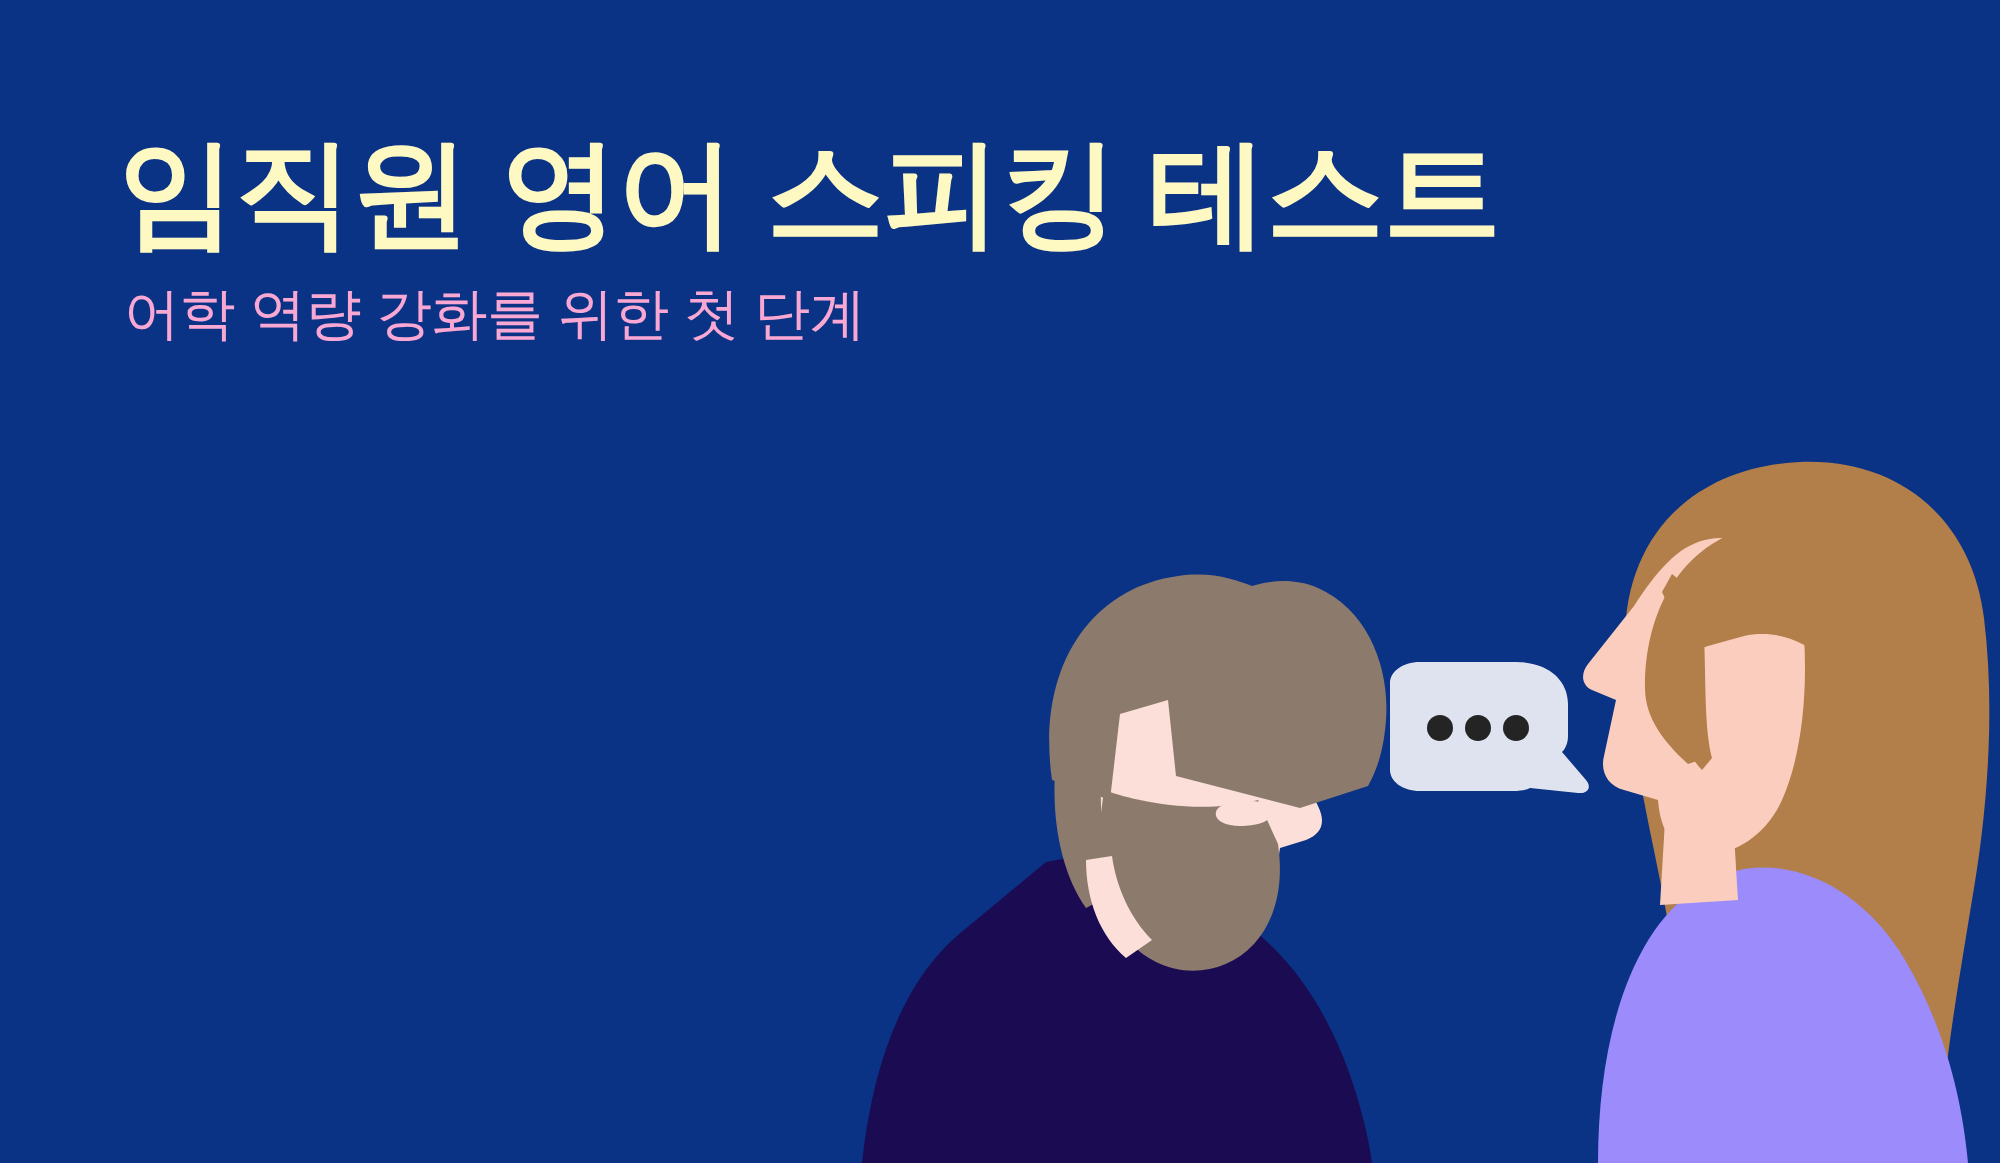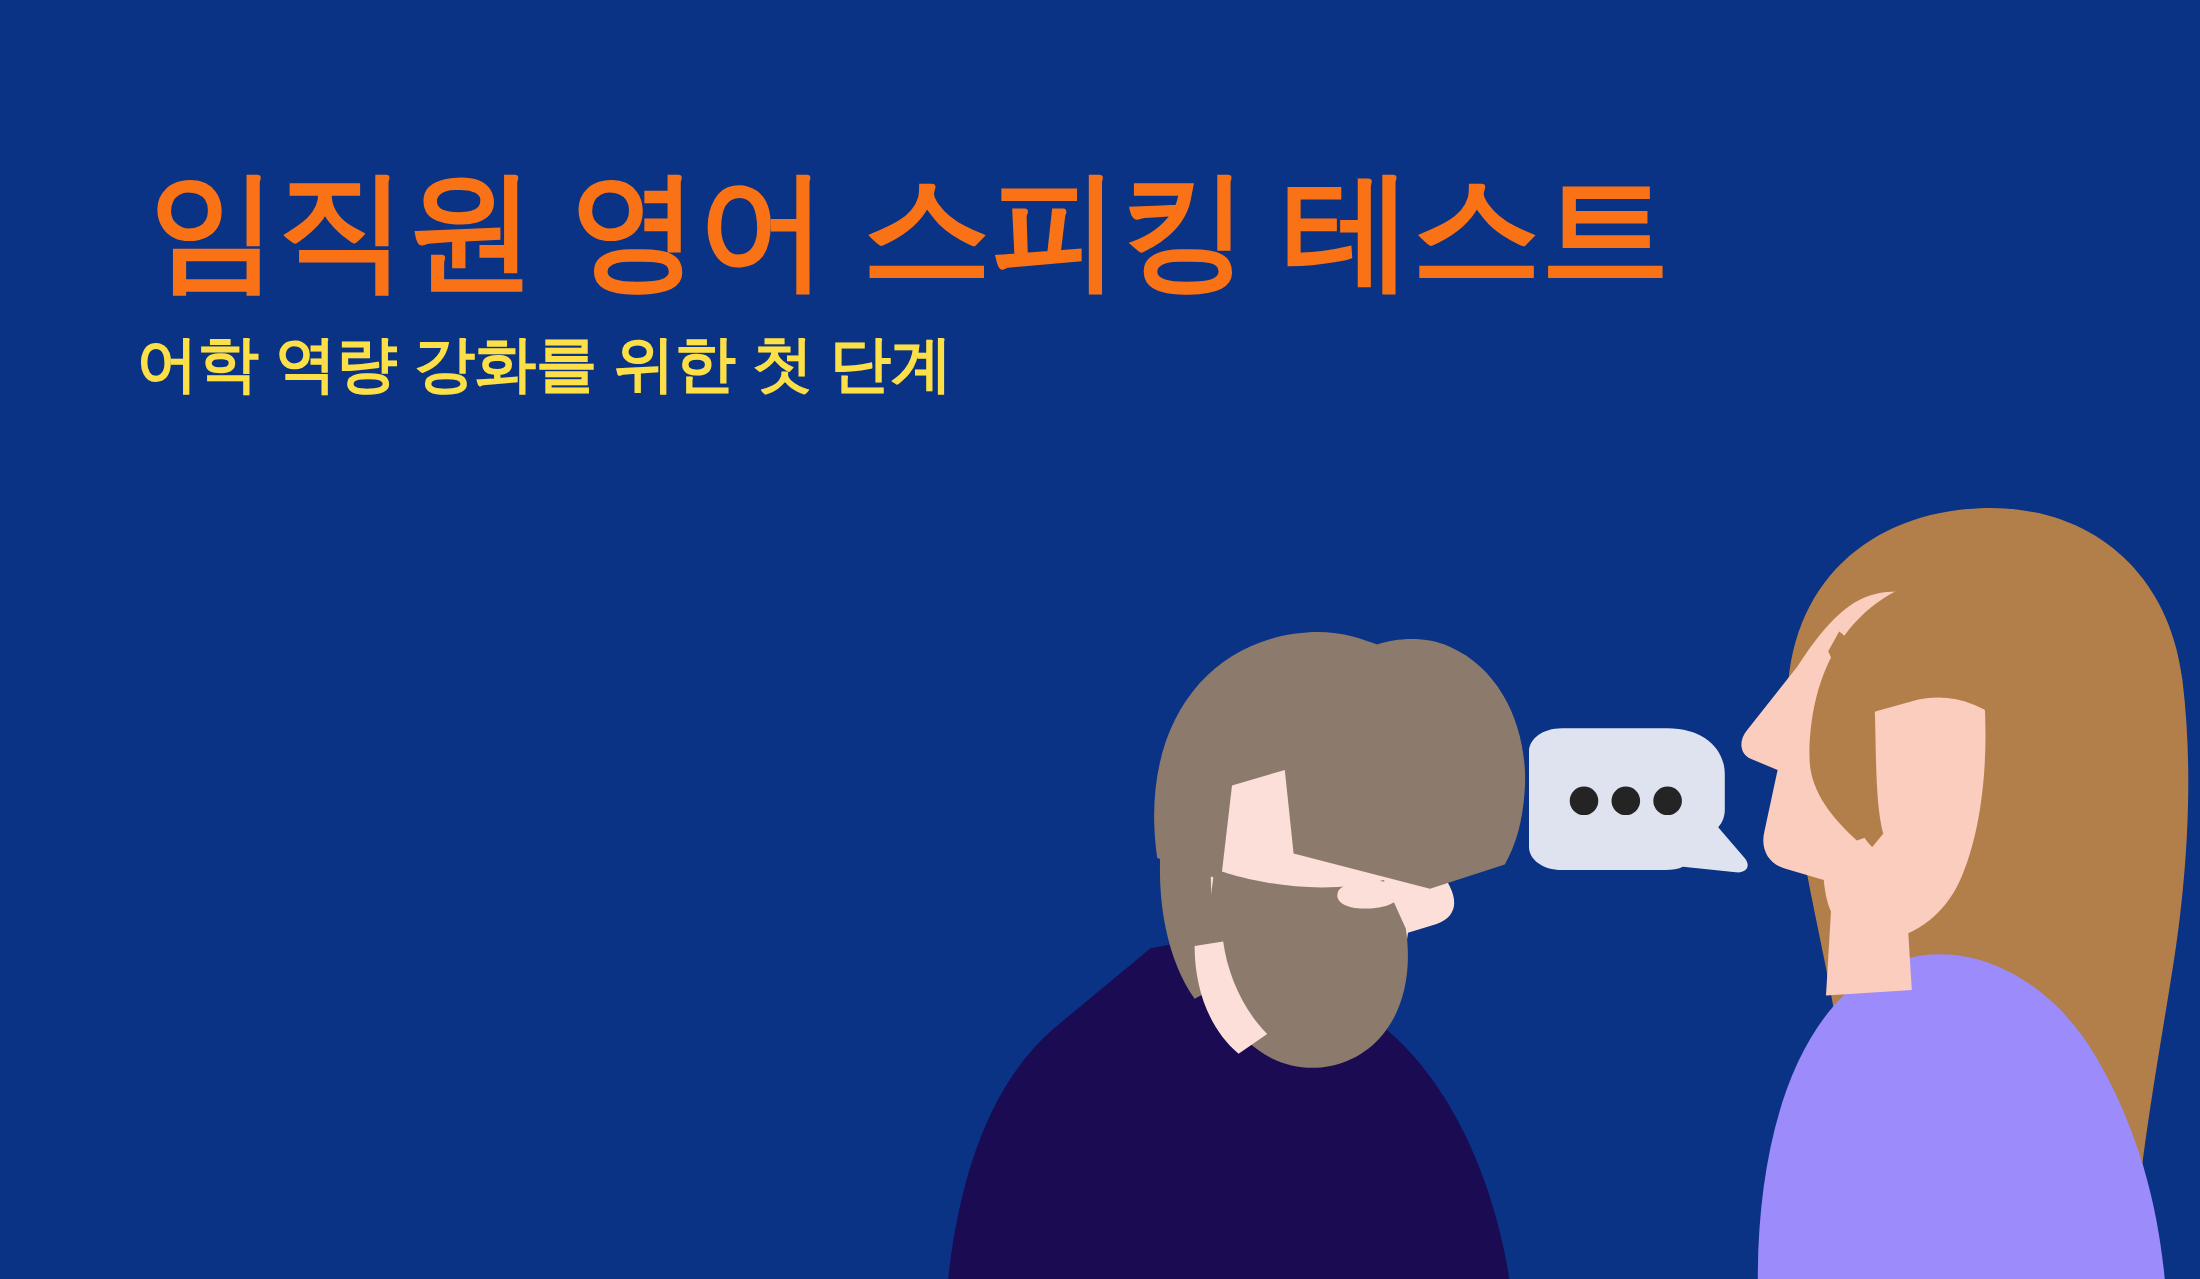--- a/index.html
+++ b/index.html
@@ -24,31 +24,31 @@
   #text-block {
     position: absolute;
     left: 118px;
     top: 126px;
     width: 1600px;
   }
   #title {
     font-size: 118px;
     line-height: 1.12;
     font-weight: 700;
-    color: #f97316;
+    color: #fef9c3;
     letter-spacing: -1px;
     white-space: nowrap;
-    margin: 17px;
+    margin: 0;
   }
   #subtitle {
     margin: 22px 0 0 6px;
     font-size: 56px;
     line-height: 1.2;
-    font-weight: 700;
-    color: #fde047;
+    font-weight: 400;
+    color: #f9a8d4;
     letter-spacing: -0.5px;
     white-space: nowrap;
   }
   #illustration {
     position: absolute;
     left: 0;
     top: 0;
     width: 2000px;
     height: 1163px;
     pointer-events: none;

